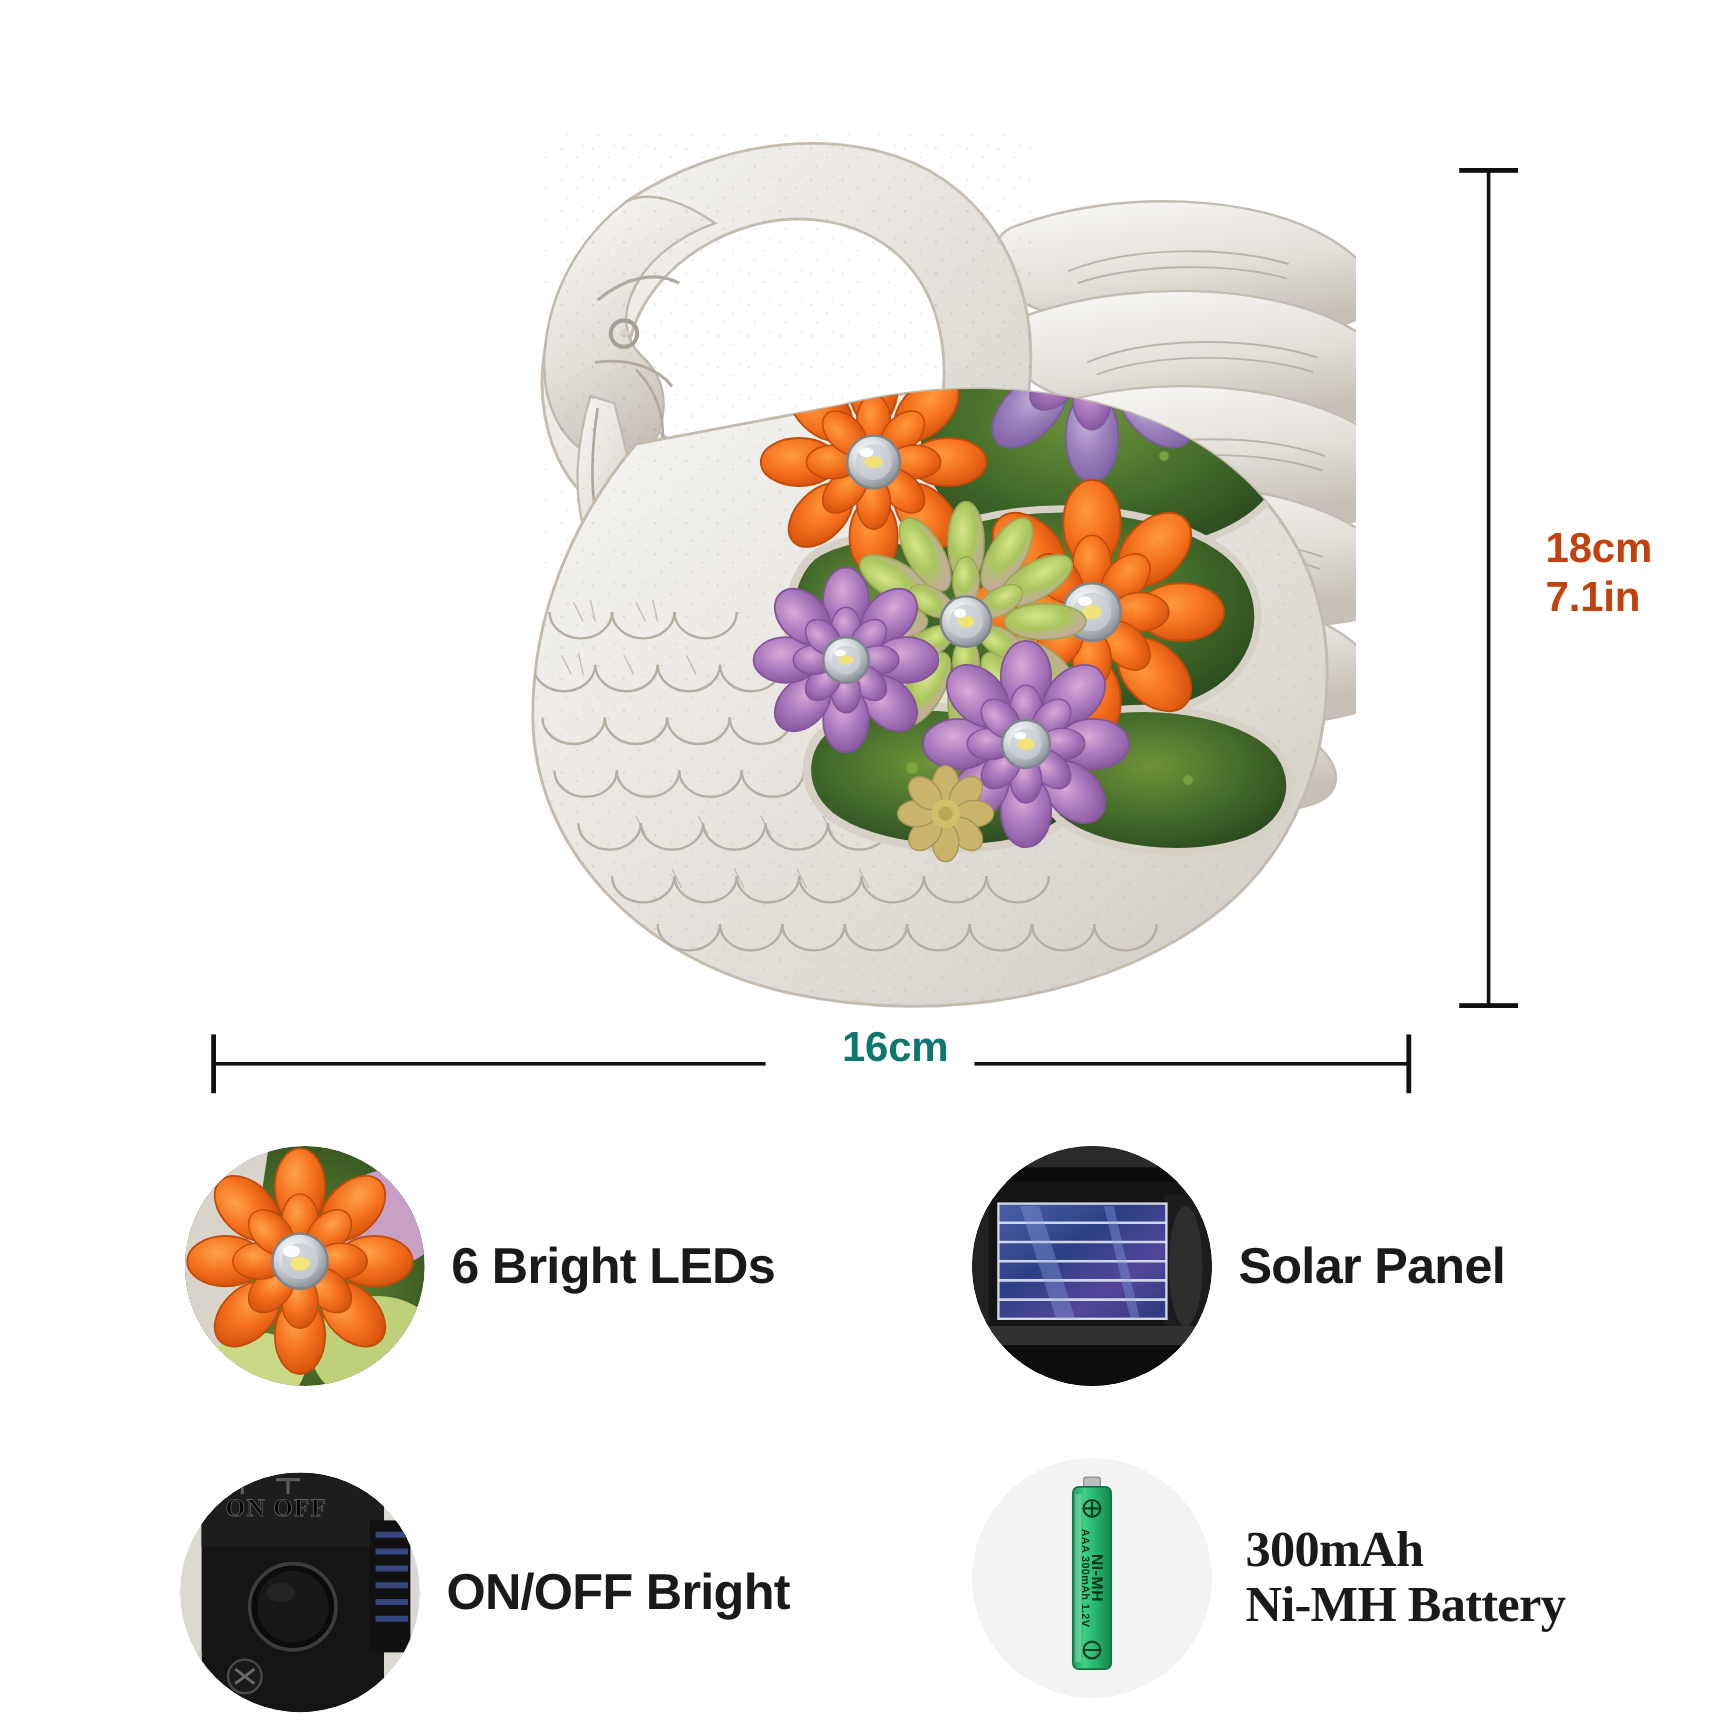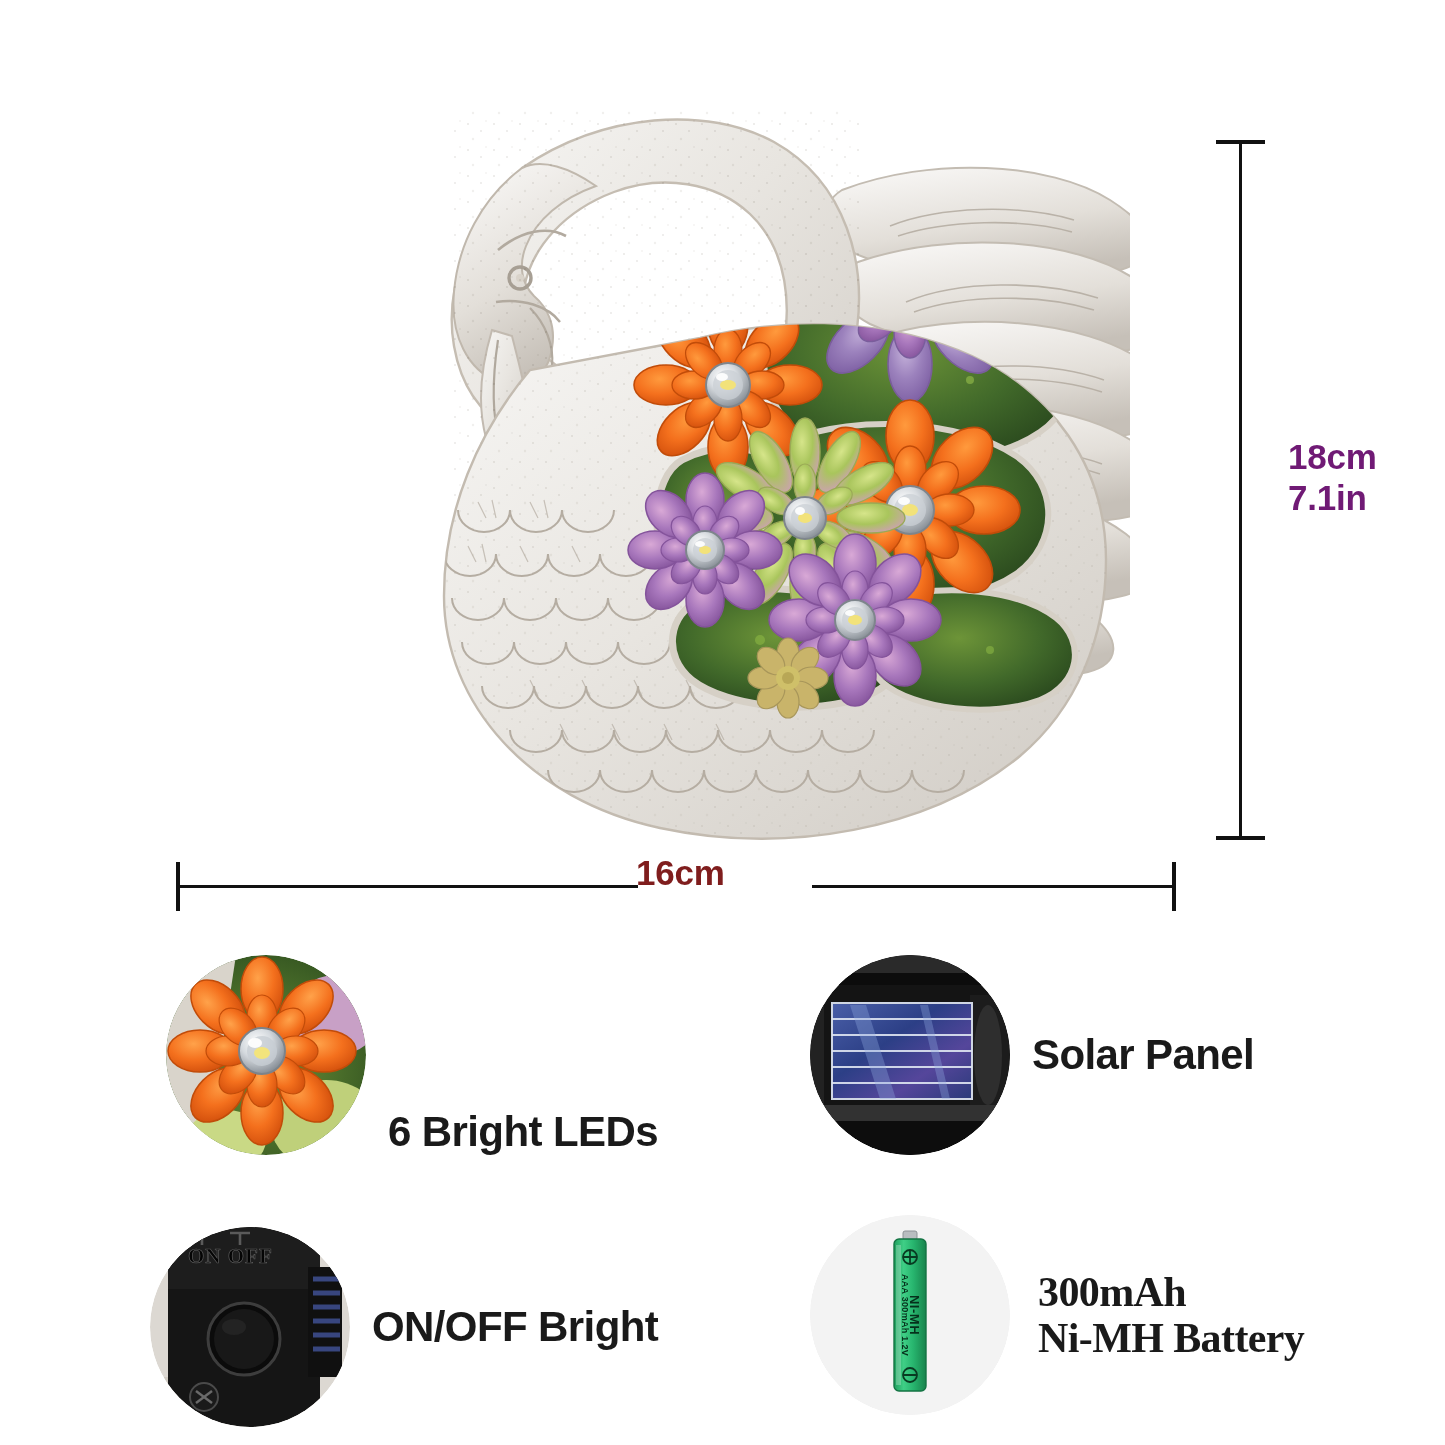--- a/index.html
+++ b/index.html
@@ -18,41 +18,41 @@
   
   .dim-v{position:absolute;left:1215px;top:140px;width:60px;height:700px;}
   .dim-v .stem{position:absolute;left:24px;top:0;width:3px;height:700px;background:#111;}
   .dim-v .cap{position:absolute;left:1px;width:49px;height:4px;background:#111;}
   .dim-v .cap.t{top:0;}
   .dim-v .cap.b{bottom:0;}
 
   .dim-v-label{
     position:absolute;left:1288px;top:437px;width:150px;
     font-size:35px;font-weight:bold;line-height:1.16;letter-spacing:-0.2px;
-    color:#701a75;text-align:left;
+    color:#c2410c;text-align:left;
   }
 
   .dim-h{position:absolute;left:176px;top:862px;width:1000px;height:52px;}
   .dim-h .cap{position:absolute;top:0;width:4px;height:49px;background:#111;}
   .dim-h .cap.l{left:0;}
   .dim-h .cap.r{right:0;}
   .dim-h .seg{position:absolute;top:23px;height:3px;background:#111;}
   .dim-h .seg.a{left:2px;width:460px;}
   .dim-h .seg.b{right:2px;width:362px;}
 
   .dim-h-label{
     position:absolute;left:636px;top:853px;width:220px;
     font-size:35px;font-weight:bold;line-height:1.16;letter-spacing:-0.2px;
-    color:#7f1d1d;text-align:left;
+    color:#0f766e;text-align:center;
   }
 
   
   .features{position:absolute;left:150px;top:955px;width:1190px;height:470px;}
   .feat{position:absolute;display:flex;align-items:center;}
-  .feat.f0{left:16px;top:0;align-items:flex-end;}
+  .feat.f0{left:4px;top:0;}
   .feat.f1{left:660px;top:0;text-align:center;}
   .feat.f2{left:0;top:272px;}
   .feat.f3{left:660px;top:260px;}
 
   .thumb{
     width:200px;height:200px;border-radius:50%;
     overflow:hidden;position:relative;flex:0 0 auto;
     background:#fff;
   }
   .thumb svg{display:block;width:200px;height:200px;}

